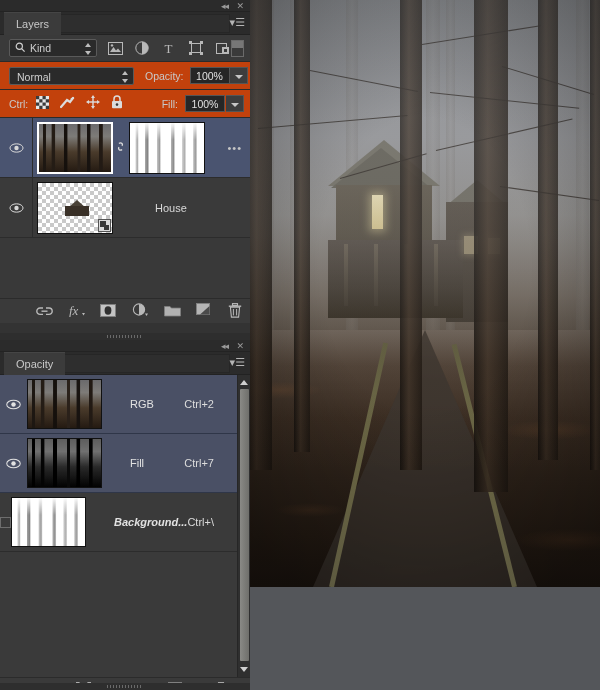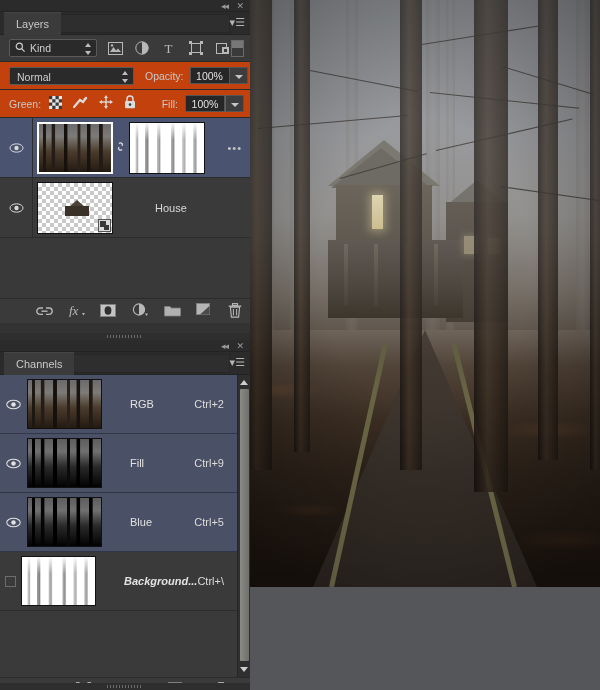--- a/index.html
+++ b/index.html
@@ -312,21 +312,21 @@
   .chan-row.unselected { background:#3a3a3a; border-bottom:1px solid #2c2c2c;}
   .chan-eye-cell {
     width:27px; height:59px; display:flex; align-items:center; justify-content:center;
   }
   .chan-thumb {
     width:75px; height:50px; border:1px solid #111; position:relative; overflow:hidden;
     flex:none; background:#222;
   }
   .chan-name { margin-left:28px; color:#e2e2e2; font-size:11px; flex:1; }
   .chan-name.italic { font-style:italic;font-weight:bold; }
-  .chan-short { color:#dcdcdc; font-size:11px; margin-right:26px; }
+  .chan-short { color:#dcdcdc; font-size:11px; margin-right:36px; }
   .chan-checkbox {
     width:11px; height:11px; border:1px solid #6d6d6d; background:#3a3a3a;
   }
 
   .chan-scroll {
     position:absolute; right:0; top:0; width:13px; height:302px;
     background:#2f2f2f; border-left:1px solid #262626;
   }
   .chan-scroll .arrow-up, .chan-scroll .arrow-dn {
     position:absolute; left:2px; width:0;height:0;
@@ -477,21 +477,21 @@
             <i class="up"></i>
             <i class="dn"></i>
           </span>
       </div>
       <span class="lbl" style="margin-left:11px;">Opacity:</span>
       <div class="numbox" style="margin-left:6px;">100%</div>
       <div class="numdrop"></div>
     </div>
 
     <div class="lockrow">
-      <span class="lbl" style="margin-left:9px;">Green:</span>
+      <span class="lbl" style="margin-left:9px;">Ctrl:</span>
       <div class="lock-icons">
         <span>
           <svg width="13" height="13" viewBox="0 0 12 12">
               <rect width="12" height="12" fill="#e6e6e6"></rect>
               <rect x="0" y="0" width="3" height="3" fill="#3a3a3a"></rect>
               <rect x="6" y="0" width="3" height="3" fill="#3a3a3a"></rect>
               <rect x="3" y="3" width="3" height="3" fill="#3a3a3a"></rect>
               <rect x="9" y="3" width="3" height="3" fill="#3a3a3a"></rect>
               <rect x="0" y="6" width="3" height="3" fill="#3a3a3a"></rect>
               <rect x="6" y="6" width="3" height="3" fill="#3a3a3a"></rect>
@@ -623,21 +623,21 @@
 
   <div id="channels-panel" class="panel">
 
     <div class="panel-topbar">
       <span class="collapse-ico">◂◂</span>
       <span class="close-ico">✕</span>
     </div>
 
     <div class="tabrow">
       <div class="tabfield"></div>
-      <div class="tab">Channels</div>
+      <div class="tab">Opacity</div>
       <span class="tabmenu">▾☰</span>
     </div>
 
     <div id="channel-list">
 
       <div class="chan-row">
         <div class="chan-eye-cell">
           <svg width="15" height="11" viewBox="0 0 16 11">
               <ellipse cx="8" cy="5.5" rx="7.2" ry="4.6" fill="none" stroke="#e2e2e2" stroke-width="1.1"></ellipse>
               <circle cx="8" cy="5.5" r="2.4" fill="#e2e2e2"></circle>
@@ -655,36 +655,23 @@
         <div class="chan-eye-cell">
           <svg width="15" height="11" viewBox="0 0 16 11">
               <ellipse cx="8" cy="5.5" rx="7.2" ry="4.6" fill="none" stroke="#e2e2e2" stroke-width="1.1"></ellipse>
               <circle cx="8" cy="5.5" r="2.4" fill="#e2e2e2"></circle>
             </svg>
         </div>
         <div class="chan-thumb">
             <div class="forest-thumb gray"></div>
           </div>
         <div class="chan-name">Fill</div>
-        <div class="chan-short">Ctrl+9</div>
-      </div>
-
-      <div class="chan-row">
-        <div class="chan-eye-cell">
-          <svg width="15" height="11" viewBox="0 0 16 11">
-              <ellipse cx="8" cy="5.5" rx="7.2" ry="4.6" fill="none" stroke="#e2e2e2" stroke-width="1.1"></ellipse>
-              <circle cx="8" cy="5.5" r="2.4" fill="#e2e2e2"></circle>
-            </svg>
-        </div>
-        <div class="chan-thumb">
-            <div class="forest-thumb gray"></div>
-          </div>
-        <div class="chan-name">Blue</div>
-        <div class="chan-short">Ctrl+5</div>
-      </div>
+        <div class="chan-short">Ctrl+7</div>
+      </div>
+
 
       <div class="chan-row unselected">
         <div class="chan-eye-cell">
           <span class="chan-checkbox"></span>
         </div>
         <div class="chan-thumb">
             <div class="mask-thumb"></div>
           </div>
         <div class="chan-name italic">Background...</div>
         <div class="chan-short">Ctrl+\</div>

